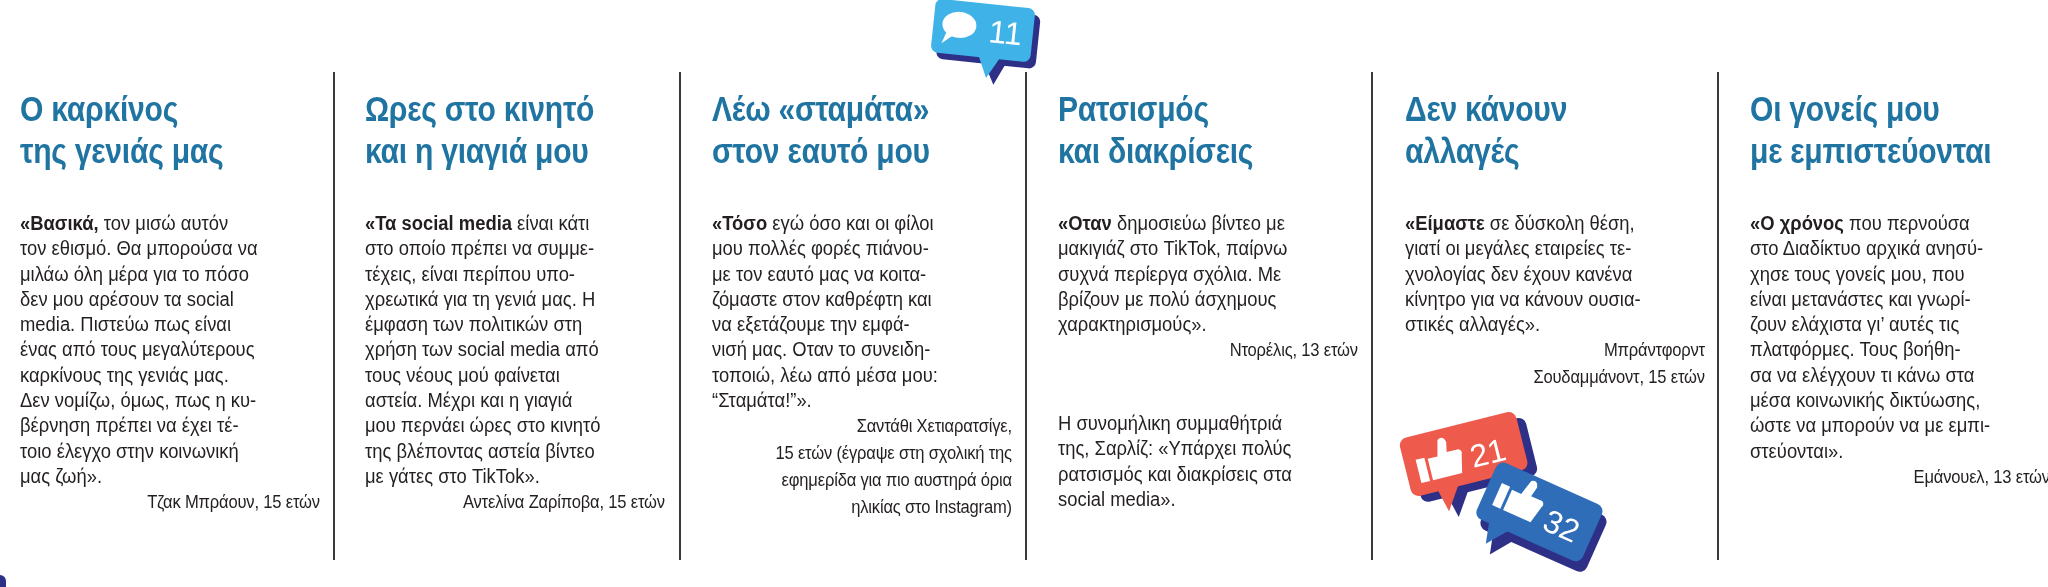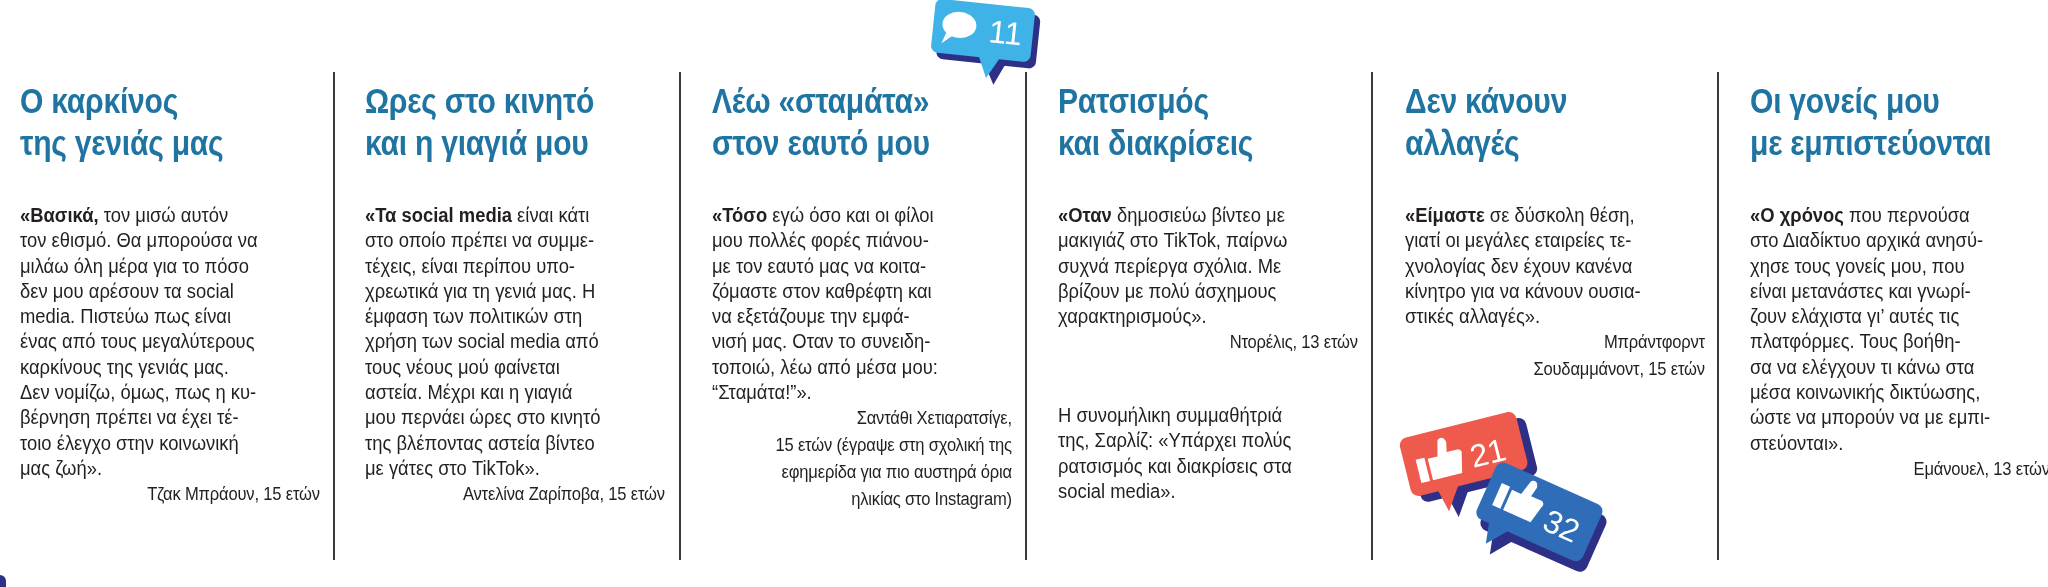--- a/index.html
+++ b/index.html
@@ -21,21 +21,21 @@
     }
     .divider {
       position: absolute;
       top: 72px;
       height: 488px;
       width: 2px;
       background: #3a3a3a;
     }
     .col {
       position: absolute;
-      top: 80px;
+      top: 88px;
     }
     .title {
       font-family: "Liberation Sans", "DejaVu Sans", sans-serif;
       font-weight: 700;
       color: #1f74a2;
       font-size: 35px;
       line-height: 42px;
       letter-spacing: -0.3px;
       transform: scaleX(0.86);
       transform-origin: left top;

